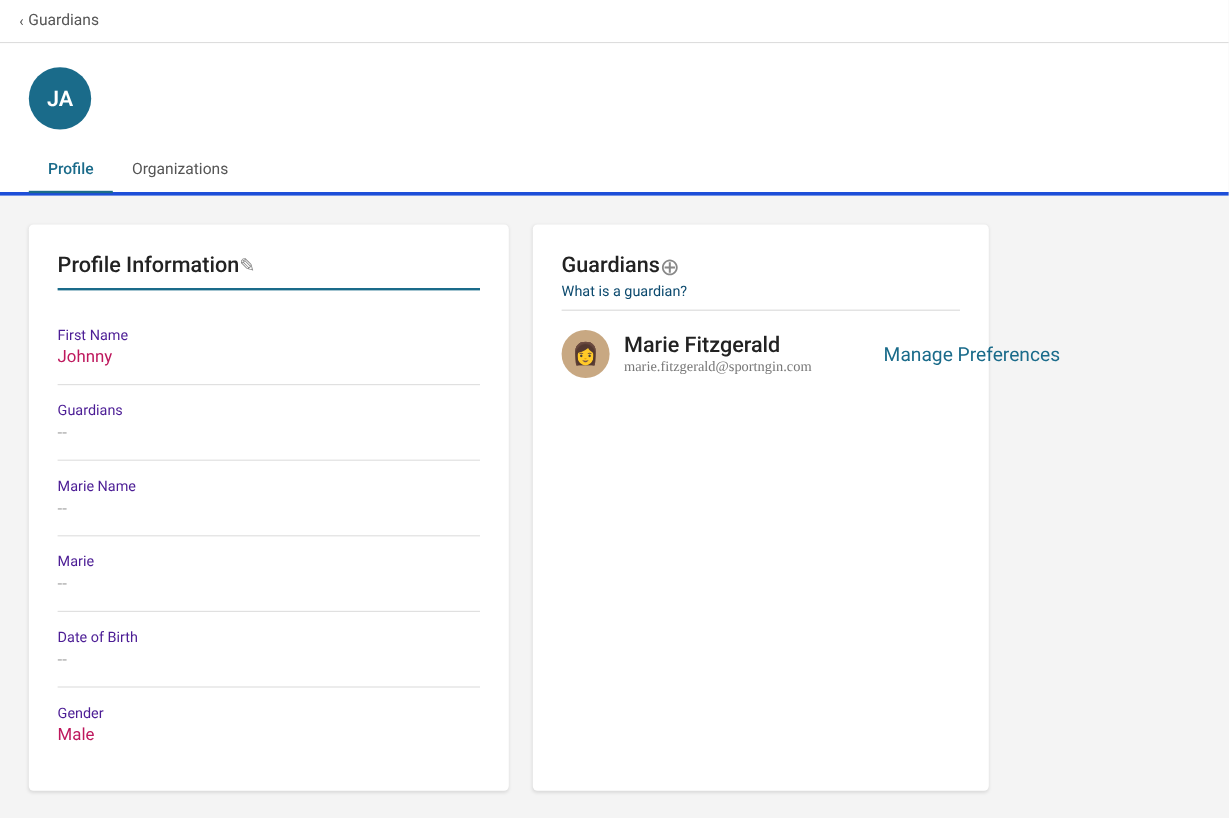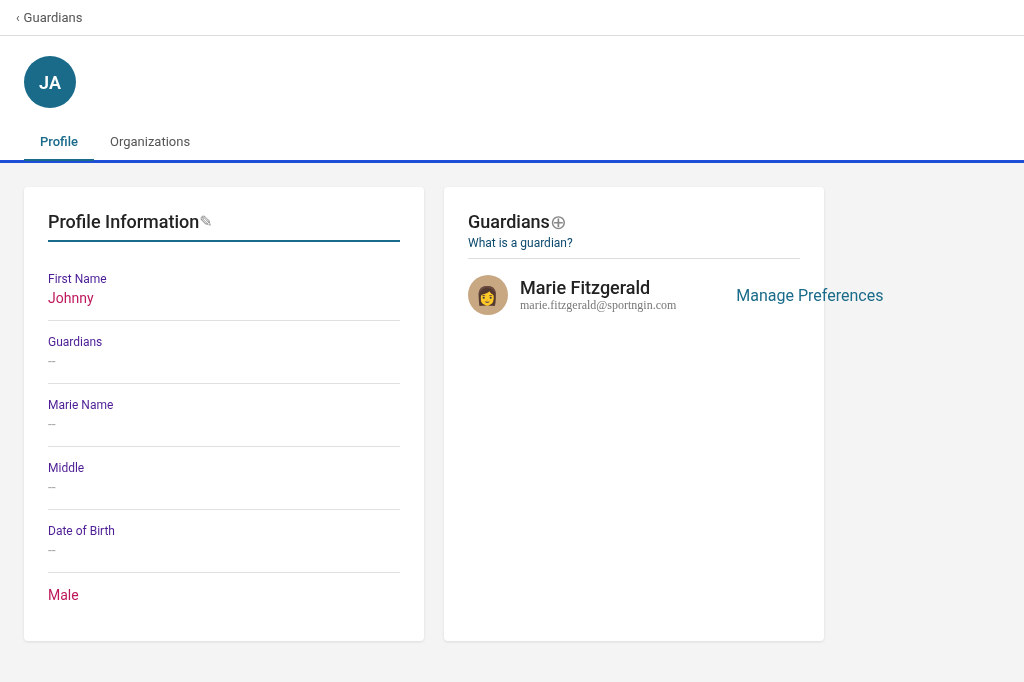--- a/index.html
+++ b/index.html
@@ -240,28 +240,29 @@
         </div>
         <div class="field-group">
           <div class="field-label">Guardians</div>
           <div class="field-value empty">--</div>
         </div>
         <div class="field-group">
           <div class="field-label">Marie Name</div>
           <div class="field-value empty">--</div>
         </div>
         <div class="field-group">
-          <div class="field-label">Middle</div>
+          <div class="field-label">Marie</div>
           <div class="field-value empty">--</div>
         </div>
         <div class="field-group">
           <div class="field-label">Date of Birth</div>
           <div class="field-value empty">--</div>
         </div>
         <div class="field-group">
+          <div class="field-label">Gender</div>
           <div class="field-value">Male</div>
         </div>
       </div>
   </div>
 
   <div class="card guardians-card">
     <div class="card-header">
       <span class="card-title">Guardians</span>
       <span class="guardian-add-btn">⊕</span>
     </div>

